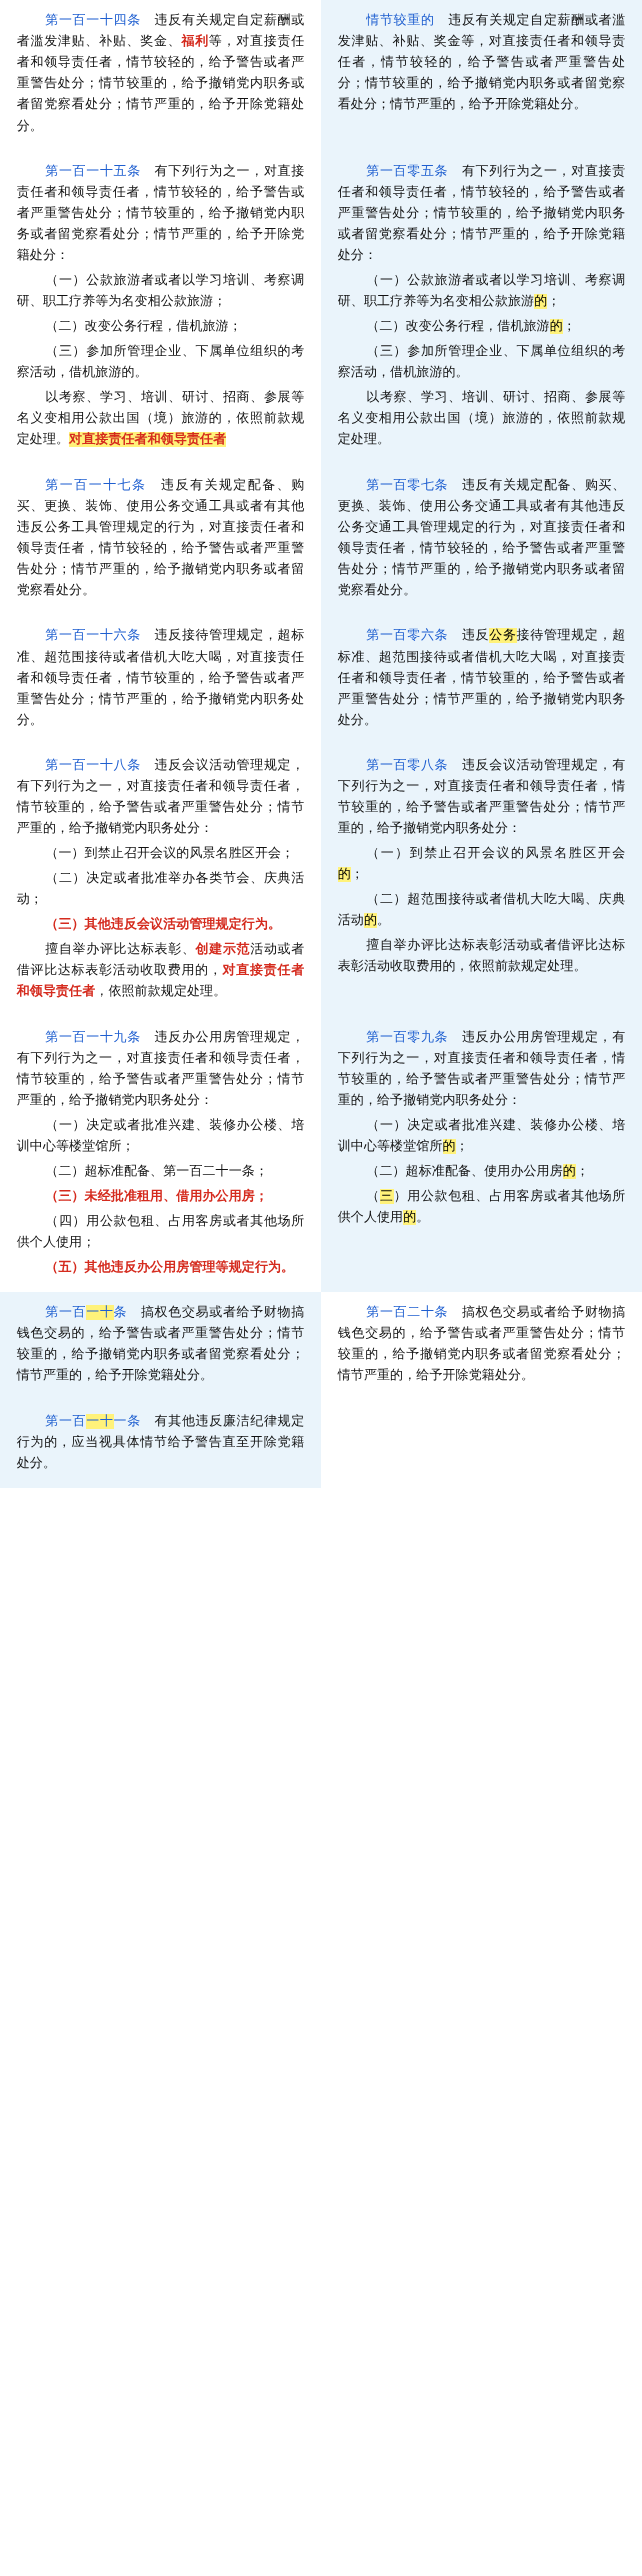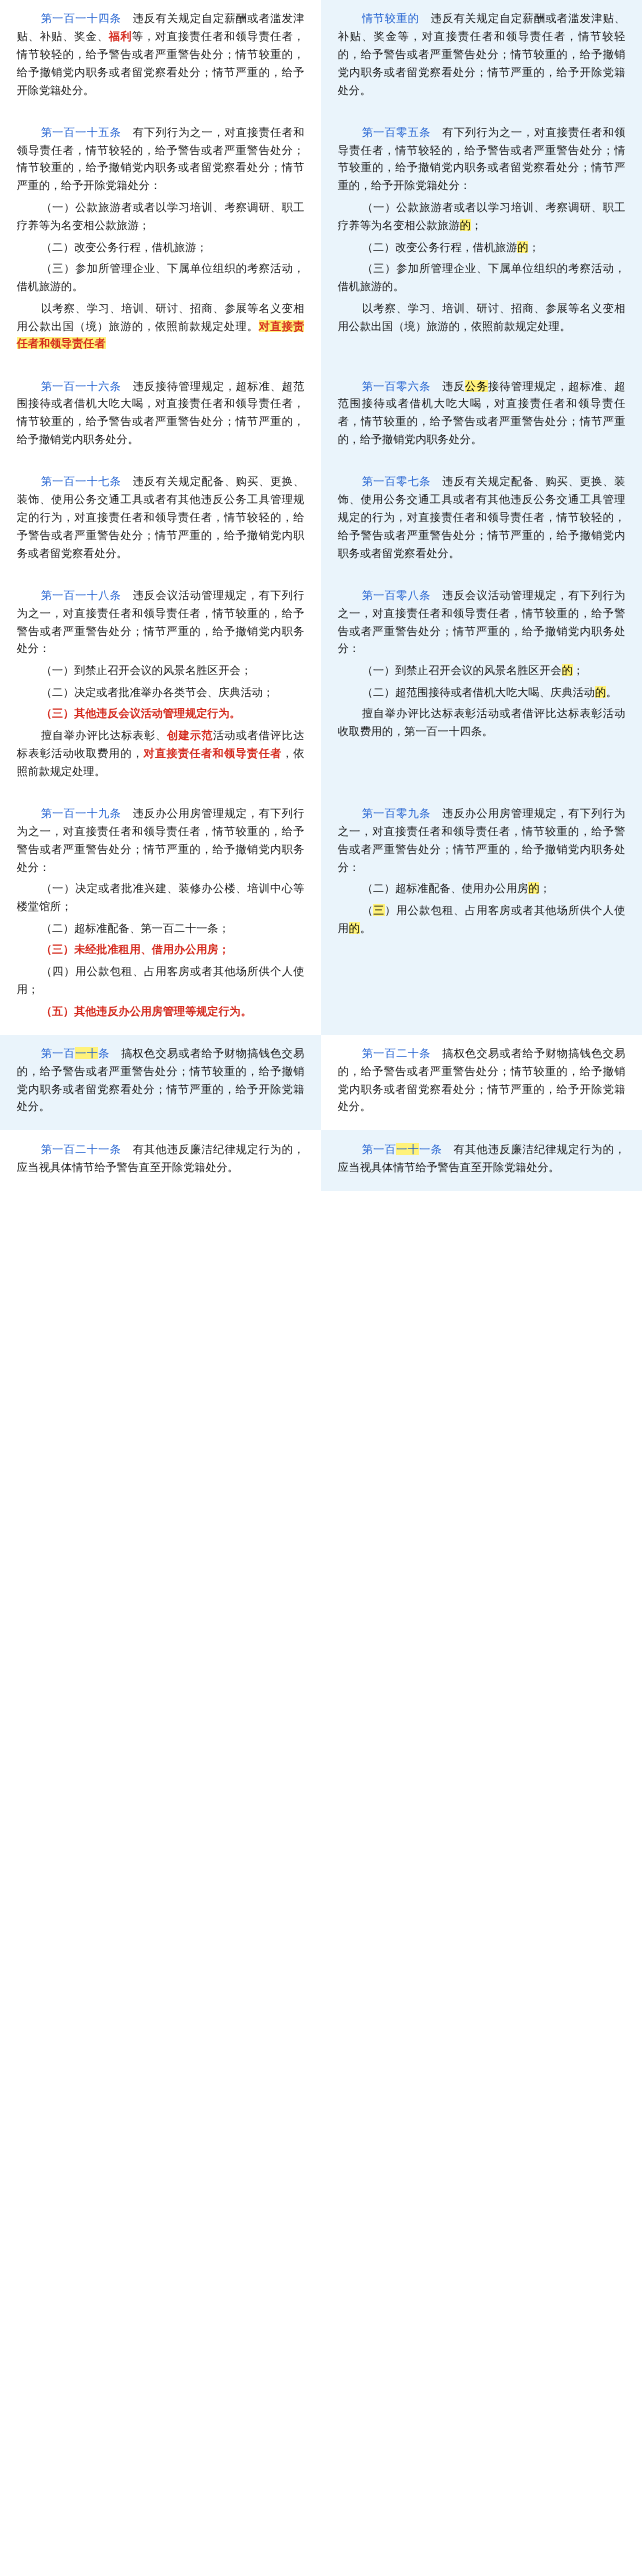--- a/index.html
+++ b/index.html
@@ -31,25 +31,26 @@
     padding: 10.3px 16.7px 10.3px 16.7px;
   }
   .cell.left {
     background: #ffffff;
   }
   .cell.right {
     background: #eaf4fb;
   }
   p {
     margin: 0 0 3.9px 0;
-    font-size: 11px;
+    font-size: 13px;
     line-height: 1.62;
     letter-spacing: 0.1px;
     text-align: justify;
     text-justify: inter-ideograph;
+    font-family: Liberation Mono, monospace;
   }
   p.indent {
     text-indent: 2.2em;
   }
   .blue {
     color: #1f5fd0;
   }
   .red {
     color: #d52b1e;
     font-weight: bold;
@@ -90,75 +91,73 @@
         <div class="cell right">
           <p class="indent"><span class="blue">第一百零五条</span><span class="blk">　有下列行为之一，对直接责任者和领导责任者，情节较轻的，给予警告或者严重警告处分；情节较重的，给予撤销党内职务或者留党察看处分；情节严重的，给予开除党籍处分：</span></p>
           <p class="indent"><span class="blk">（一）公款旅游者或者以学习培训、考察调研、职工疗养等为名变相公款旅游</span><span class="hl">的</span><span class="blk">；</span></p>
           <p class="indent"><span class="blk">（二）改变公务行程，借机旅游</span><span class="hl">的</span><span class="blk">；</span></p>
           <p class="indent"><span class="blk">（三）参加所管理企业、下属单位组织的考察活动，借机旅游的。</span></p>
           <p class="indent"><span class="blk">以考察、学习、培训、研讨、招商、参展等名义变相用公款出国（境）旅游的，依照前款规定处理。</span></p>
         </div>
       </div>
       <div class="row">
         <div class="cell left">
+          <p class="indent"><span class="blue">第一百一十七条</span><span class="blk">　违反有关规定配备、购买、更换、装饰、使用公务交通工具或者有其他违反公务工具管理规定的行为，对直接责任者和领导责任者，情节较轻的，给予警告或者严重警告处分；情节严重的，给予撤销党内职务或者留党察看处分。</span></p>
+        </div>
+        <div class="cell right">
+          <p class="indent"><span class="blue">第一百零七条</span><span class="blk">　违反有关规定配备、购买、更换、装饰、使用公务交通工具或者有其他违反公务交通工具管理规定的行为，对直接责任者和领导责任者，情节较轻的，给予警告或者严重警告处分；情节严重的，给予撤销党内职务或者留党察看处分。</span></p>
+        </div>
+      </div>
+      <div class="row">
+        <div class="cell left">
           <p class="indent"><span class="blue">第一百一十六条</span><span class="blk">　违反接待管理规定，超标准、超范围接待或者借机大吃大喝，对直接责任者和领导责任者，情节较重的，给予警告或者严重警告处分；情节严重的，给予撤销党内职务处分。</span></p>
         </div>
         <div class="cell right">
           <p class="indent"><span class="blue">第一百零六条</span><span class="blk">　违反</span><span class="hl">公务</span><span class="blk">接待管理规定，超标准、超范围接待或者借机大吃大喝，对直接责任者和领导责任者，情节较重的，给予警告或者严重警告处分；情节严重的，给予撤销党内职务处分。</span></p>
-        </div>
-      </div>
-      <div class="row">
-        <div class="cell left">
-          <p class="indent"><span class="blue">第一百一十七条</span><span class="blk">　违反有关规定配备、购买、更换、装饰、使用公务交通工具或者有其他违反公务工具管理规定的行为，对直接责任者和领导责任者，情节较轻的，给予警告或者严重警告处分；情节严重的，给予撤销党内职务或者留党察看处分。</span></p>
-        </div>
-        <div class="cell right">
-          <p class="indent"><span class="blue">第一百零七条</span><span class="blk">　违反有关规定配备、购买、更换、装饰、使用公务交通工具或者有其他违反公务交通工具管理规定的行为，对直接责任者和领导责任者，情节较轻的，给予警告或者严重警告处分；情节严重的，给予撤销党内职务或者留党察看处分。</span></p>
         </div>
       </div>
       <div class="row">
         <div class="cell left">
           <p class="indent"><span class="blue">第一百一十八条</span><span class="blk">　违反会议活动管理规定，有下列行为之一，对直接责任者和领导责任者，情节较重的，给予警告或者严重警告处分；情节严重的，给予撤销党内职务处分：</span></p>
           <p class="indent"><span class="blk">（一）到禁止召开会议的风景名胜区开会；</span></p>
           <p class="indent"><span class="blk">（二）决定或者批准举办各类节会、庆典活动；</span></p>
           <p class="indent"><span class="red">（三）其他违反会议活动管理规定行为。</span></p>
           <p class="indent"><span class="blk">擅自举办评比达标表彰、</span><span class="red">创建示范</span><span class="blk">活动或者借评比达标表彰活动收取费用的，</span><span class="red">对直接责任者和领导责任者</span><span class="blk">，依照前款规定处理。</span></p>
         </div>
         <div class="cell right">
           <p class="indent"><span class="blue">第一百零八条</span><span class="blk">　违反会议活动管理规定，有下列行为之一，对直接责任者和领导责任者，情节较重的，给予警告或者严重警告处分；情节严重的，给予撤销党内职务处分：</span></p>
           <p class="indent"><span class="blk">（一）到禁止召开会议的风景名胜区开会</span><span class="hl">的</span><span class="blk">；</span></p>
           <p class="indent"><span class="blk">（二）超范围接待或者借机大吃大喝、庆典活动</span><span class="hl">的</span><span class="blk">。</span></p>
-          <p class="indent"><span class="blk">擅自举办评比达标表彰活动或者借评比达标表彰活动收取费用的，第一百一十四条。</span></p>
+          <p class="indent"><span class="blk">擅自举办评比达标表彰活动或者借评比达标表彰活动收取费用的，依照前款规定处理。</span></p>
         </div>
       </div>
       <div class="row">
         <div class="cell left">
           <p class="indent"><span class="blue">第一百一十九条</span><span class="blk">　违反办公用房管理规定，有下列行为之一，对直接责任者和领导责任者，情节较重的，给予警告或者严重警告处分；情节严重的，给予撤销党内职务处分：</span></p>
           <p class="indent"><span class="blk">（一）决定或者批准兴建、装修办公楼、培训中心等楼堂馆所；</span></p>
           <p class="indent"><span class="blk">（二）超标准配备、第一百二十一条；</span></p>
           <p class="indent"><span class="red">（三）未经批准租用、借用办公用房；</span></p>
           <p class="indent"><span class="blk">（四）用公款包租、占用客房或者其他场所供个人使用；</span></p>
           <p class="indent"><span class="red">（五）其他违反办公用房管理等规定行为。</span></p>
         </div>
         <div class="cell right">
           <p class="indent"><span class="blue">第一百零九条</span><span class="blk">　违反办公用房管理规定，有下列行为之一，对直接责任者和领导责任者，情节较重的，给予警告或者严重警告处分；情节严重的，给予撤销党内职务处分：</span></p>
+          <p class="indent"><span class="blk">（一）决定或者批准兴建、装修办公楼、培训中心等楼堂馆所</span><span class="hl">的</span><span class="blk">；</span></p>
           <p class="indent"><span class="blk">（二）超标准配备、使用办公用房</span><span class="hl">的</span><span class="blk">；</span></p>
           <p class="indent"><span class="blk">（</span><span class="hl">三</span><span class="blk">）用公款包租、占用客房或者其他场所供个人使用</span><span class="hl">的</span><span class="blk">。</span></p>
         </div>
       </div>
       <div class="row">
         <div class="cell right">
           <p class="indent"><span class="blue">第一百</span><span class="blue hl">一十</span><span class="blue">条</span><span class="blk">　搞权色交易或者给予财物搞钱色交易的，给予警告或者严重警告处分；情节较重的，给予撤销党内职务或者留党察看处分；情节严重的，给予开除党籍处分。</span></p>
         </div>
         <div class="cell left">
           <p class="indent"><span class="blue">第一百二十条</span><span class="blk">　搞权色交易或者给予财物搞钱色交易的，给予警告或者严重警告处分；情节较重的，给予撤销党内职务或者留党察看处分；情节严重的，给予开除党籍处分。</span></p>
         </div>
       </div>
       <div class="row">
-        <div class="cell left">
-          <p class="indent"><span class="blue">第一百二十一条</span><span class="blk">　有其他违反廉洁纪律规定行为的，应当视具体情节给予警告直至开除党籍处分。</span></p>
-        </div>
         <div class="cell right">
           <p class="indent"><span class="blue">第一百</span><span class="blue hl">一十</span><span class="blue">一条</span><span class="blk">　有其他违反廉洁纪律规定行为的，应当视具体情节给予警告直至开除党籍处分。</span></p>
         </div>
       </div>
     </div>
 </div>
 
 
 </body></html>

